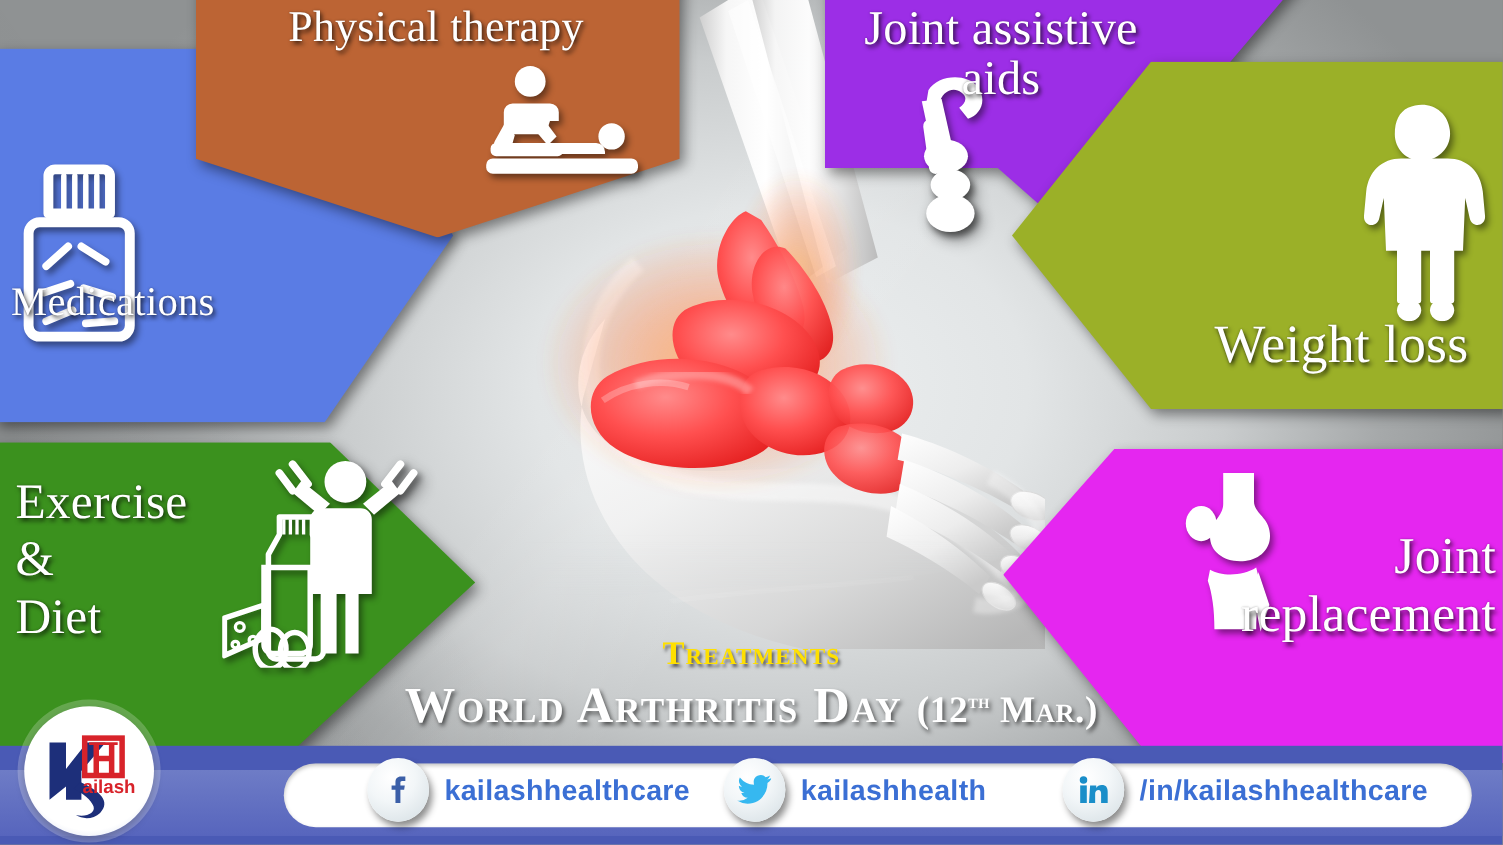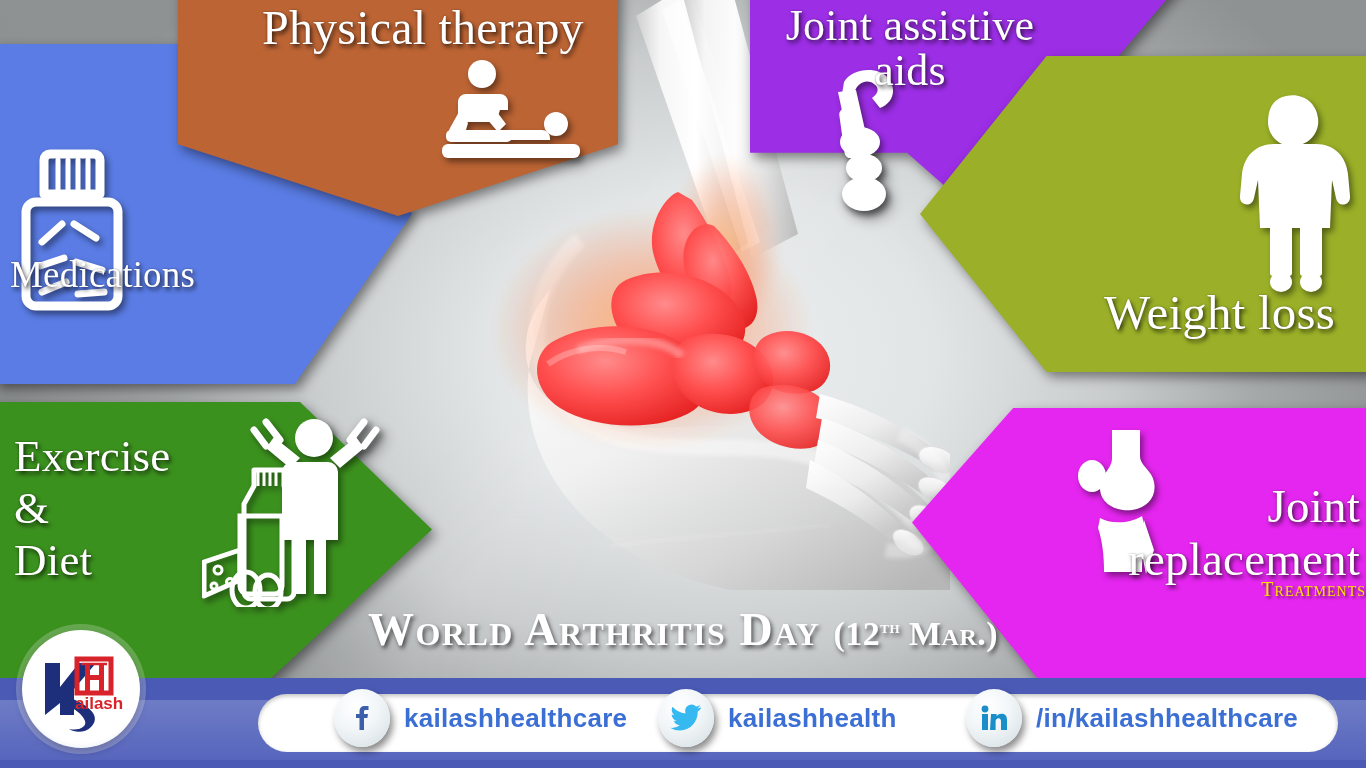--- a/index.html
+++ b/index.html
@@ -62,21 +62,21 @@
   }
   #panel-medications .label{ left:16px; top:212px; font-size:37px; }
   #panel-medications .glyph{ left:26px; top:102px; }
 
   
   #panel-therapy{ left:178px; top:-60px; width:440px; height:276px; }
   #panel-therapy .shape{
     width:100%; height:100%; background:#bc6434;
     clip-path: polygon(0% 0%, 100% 0%, 100% 74%, 50% 100%, 0% 74%);
   }
-  #panel-therapy .label{ left:84px; top:64px; font-size:48px; }
+  #panel-therapy .label{ left:84px; top:64px; font-size:40px; }
   #panel-therapy .glyph{ left:258px; top:118px; }
 
   
   #panel-aids{ left:750px; top:-54px; width:462px; height:272px; }
   #panel-aids .shape{
     width:100%; height:100%; background:#9c2ee6;
     clip-path: polygon(0% 0%, 100% 0%, 50% 100%, 34% 76%, 0% 76%);
   }
   #panel-aids .label{ left:10px; top:58px; width:300px; font-size:44px; text-align:center; }
   #panel-aids .glyph{ left:58px; top:118px; }
@@ -106,27 +106,26 @@
     clip-path: polygon(22% 0%, 100% 0%, 100% 100%, 30% 100%, 0% 40%);
   }
   #panel-replacement .label{ left:62px; top:72px; width:386px; font-size:47px; text-align:right; line-height:1.12; }
   #panel-replacement .glyph{ left:160px; top:18px; }
 
   
   #headline{ position:absolute; left:0; right:0; top:578px; text-align:center; }
   #headline .treatments{
     display:block;
     font-family:"Liberation Serif", serif;
-    font-weight:normal;
-    font-size:20px;
+    font-weight:bold;
+    font-size:30px;
     letter-spacing:1px;
     color:#ffe000;
     font-variant:small-caps;
     text-shadow: 2px 2px 3px rgba(0,0,0,.6);
-    text-align: right;
   }
   #headline .day{
     display:block;
     margin-top:2px;
     font-family:"Liberation Serif", serif;
     font-weight:bold;
     font-size:46px;
     color:#ffffff;
     font-variant:small-caps;
     letter-spacing:1.5px;
@@ -159,21 +158,21 @@
   }
   .social-handle{
     font-family:"Liberation Sans", sans-serif;
     font-size:26px; font-weight:600; color:#3b6fd4; letter-spacing:.3px;
   }
   #social-fb{ left:76px; }
   #social-tw{ left:400px; }
   #social-li{ left:708px; }
 
   #logo{
-    position:absolute; left:22px; bottom:20px; width:118px; height:118px; border-radius:50%;
+    position:absolute; left:22px; bottom:8px; width:118px; height:118px; border-radius:50%;
     background:radial-gradient(circle at 50% 45%, #ffffff 0%, #ffffff 68%, #e8ecf6 80%, #c6cfe8 100%);
     box-shadow:0 0 0 6px rgba(255,255,255,.22), 0 3px 8px rgba(0,0,0,.35);
     display:flex; align-items:center; justify-content:center;
     overflow:hidden;
   }
   #logo svg{ width:104px; height:104px; }
 </style>
 </head>
 <body>
 

